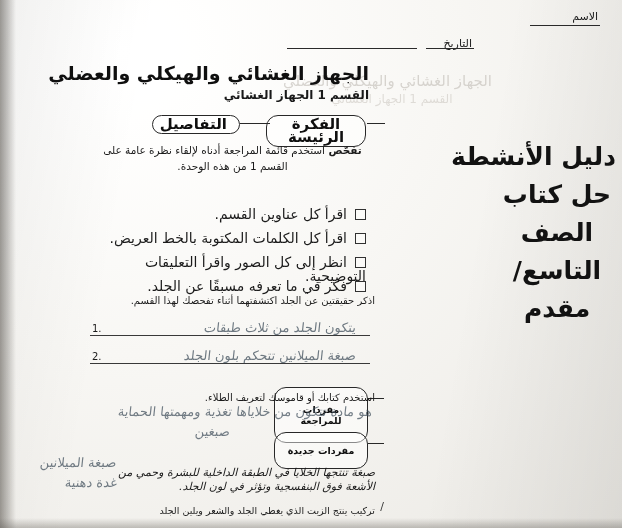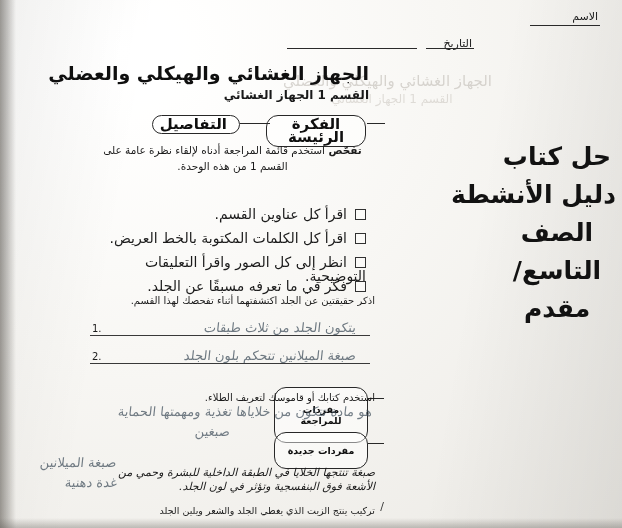--- a/index.html
+++ b/index.html
@@ -347,22 +347,22 @@
   <div class="pill-line" id="vocab-new-line"></div>
   <div class="body-text rtl" id="def-1">صبغة تنتجها الخلايا في الطبقة الداخلية للبشرة وحمي من الأشعة فوق البنفسجية وتؤثر في لون الجلد.</div>
   <div class="body-text rtl" id="def-2">تركيب ينتج الزيت الذي يغطي الجلد والشعر ويلين الجلد</div>
   <div id="def-slash">/</div>
 
   <div class="right-hand" id="right-hand-1">صبغة الميلانين</div>
   <div class="right-hand" id="right-hand-2">غدة دهنية</div>
   <div class="right-hand" id="right-hand-3"></div>
 
   <div id="overlay-title">
+    <div>دليل الأنشطة</div>
     <div>حل كتاب</div>
-    <div>دليل الأنشطة</div>
     <div>الصف</div>
     <div>التاسع/</div>
     <div>مقدم</div>
   </div>
 
   <div id="left-edge"></div>
   <div id="bottom-edge"></div>
 </div>
 
 </body></html>

